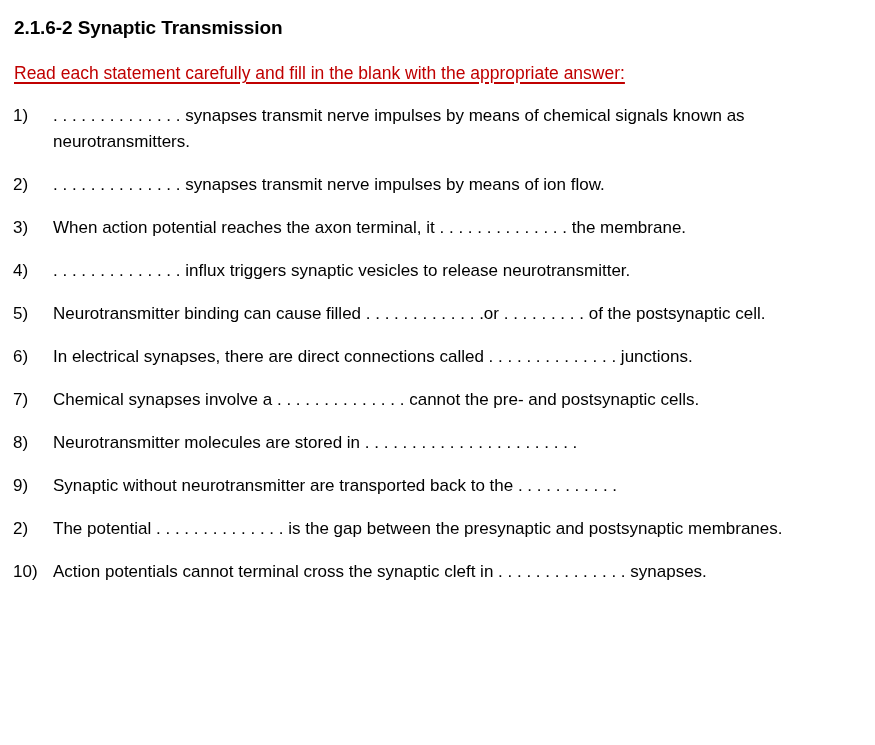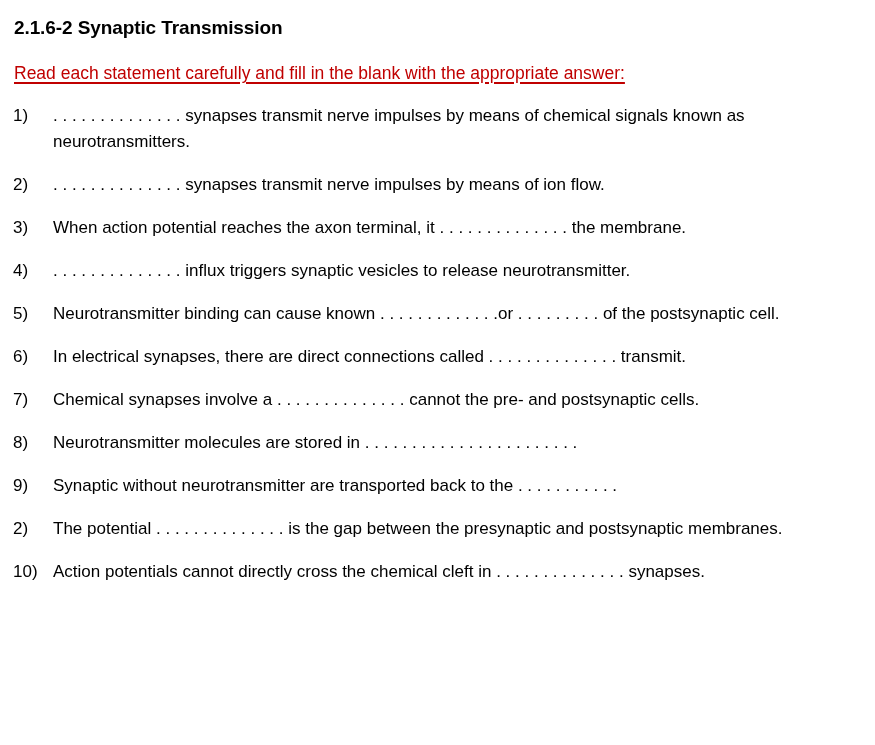--- a/index.html
+++ b/index.html
@@ -94,26 +94,26 @@
       <span class="q-text">When action potential reaches the axon terminal, it . . . . . . . . . . . . . .  the membrane.</span>
     </li>
 
     <li class="q-item">
       <span class="q-num">4)</span>
       <span class="q-text"> . . . . . . . . . . . . . .  influx triggers synaptic vesicles to release neurotransmitter.</span>
     </li>
 
     <li class="q-item">
       <span class="q-num">5)</span>
-      <span class="q-text">Neurotransmitter binding can cause known . . . . . . . . . . . . .or . . . . . . . . . of the postsynaptic cell.</span>
+      <span class="q-text">Neurotransmitter binding can cause filled . . . . . . . . . . . . .or . . . . . . . . . of the postsynaptic cell.</span>
     </li>
 
     <li class="q-item">
       <span class="q-num">6)</span>
-      <span class="q-text">In electrical synapses, there are direct connections called . . . . . . . . . . . . . .  transmit.</span>
+      <span class="q-text">In electrical synapses, there are direct connections called . . . . . . . . . . . . . .  junctions.</span>
     </li>
 
     <li class="q-item">
       <span class="q-num">7)</span>
       <span class="q-text">Chemical synapses involve a . . . . . . . . . . . . . .   cannot the pre- and postsynaptic cells.</span>
     </li>
 
     <li class="q-item">
       <span class="q-num">8)</span>
       <span class="q-text">Neurotransmitter molecules are stored in . . . . . . . . . . . . . . . .  . . . . . . .</span>
@@ -124,18 +124,18 @@
       <span class="q-text">Synaptic without neurotransmitter are transported back to the . . . . . . . . . . .</span>
     </li>
 
     <li class="q-item">
       <span class="q-num">2)</span>
       <span class="q-text">The potential . . . . . . . . . . . . . .  is the gap between the presynaptic and postsynaptic membranes.</span>
     </li>
 
     <li class="q-item">
       <span class="q-num">10)</span>
-      <span class="q-text">Action potentials cannot directly cross the chemical cleft in . . . . . . . . . . . . . .   synapses.</span>
+      <span class="q-text">Action potentials cannot terminal cross the synaptic cleft in . . . . . . . . . . . . . .   synapses.</span>
     </li>
 
 
   </ol>
 </div>
 
 </body></html>

